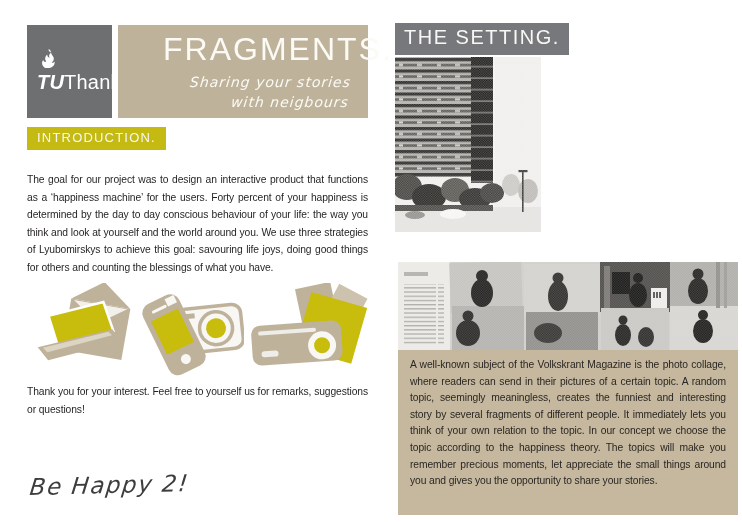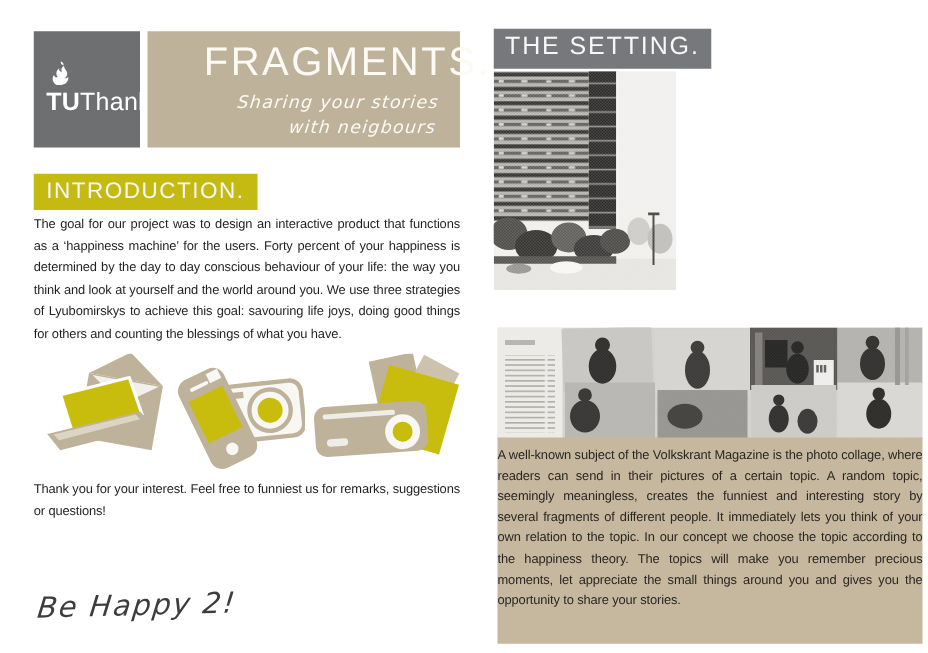--- a/index.html
+++ b/index.html
@@ -8,48 +8,48 @@
   }
   *{margin:0;padding:0;box-sizing:border-box;}
   html,body{background:#fff;}
   body{font-family:"Liberation Sans",sans-serif;color:var(--text);}
   .page{position:relative;width:742px;height:522px;background:#fff;overflow:hidden;}
 
   
   .logo-box{position:absolute;left:27px;top:25px;width:85px;height:93px;background:var(--logo-gray);}
   .logo-flame{position:absolute;left:11px;top:24px;width:18px;height:20px;}
   .logo-text{position:absolute;left:10px;top:46px;font-size:20px;color:#fff;letter-spacing:.2px;}
-  .logo-text .tu{font-weight:700;}
+  .logo-text .tu{font-weight:700;font-style:italic;}
   .masthead{position:absolute;left:118px;top:25px;width:250px;height:93px;background:var(--tan);}
   .masthead-title{position:absolute;left:18px;top:6px;font-size:32px;font-weight:300;letter-spacing:2px;color:#fbfaf5;margin-left:27px;}
   .masthead-sub{position:absolute;right:18px;top:47px;width:200px;text-align:right;
     font-family:"DejaVu Sans",sans-serif;font-style:italic;font-size:14px;line-height:20px;
     color:#fbfaf5;letter-spacing:1px;transform:skewX(-6deg);}
 
   
   .h-box{position:absolute;color:#f7f7f5;font-weight:400;white-space:nowrap;}
-  .intro-h{left:27px;top:139px;background:var(--olive);font-size:18px;letter-spacing:1.2px;padding:3px 10px 5px;}
+  .intro-h{left:27px;top:127px;background:var(--olive);font-size:13px;letter-spacing:1.2px;padding:3px 10px 5px;}
   .setting-h{left:395px;top:23px;background:var(--gray);font-size:20px;letter-spacing:1.5px;padding:3px 9px 6px;}
   .idea-h{left:395px;top:239px;background:var(--gray);font-size:20px;letter-spacing:1.5px;padding:3px 9px 6px;z-index:3;}
 
   
   .copy{position:absolute;text-align:justify;font-size:10.3px;letter-spacing:-.1px;line-height:17.6px;color:var(--text);}
   .p1{left:27px;top:171px;width:341px;}
   .p2{left:27px;top:383px;width:341px;}
   .setting-copy{left:553px;top:10px;width:184px;line-height:17.5px;}
   .signoff{position:absolute;left:30px;top:472px;font-family:"DejaVu Sans",sans-serif;
     font-style:italic;font-size:23px;letter-spacing:1.5px;color:#3d3d3d;transform:rotate(-1.5deg) skewX(-8deg);}
 
   
   .illustrations{position:absolute;left:27px;top:283px;width:341px;height:100px;
     display:flex;justify-content:space-between;align-items:flex-start;}
   .building-photo{position:absolute;left:395px;top:57px;width:146px;height:175px;}
   .collage-photo{position:absolute;left:398px;top:262px;width:340px;height:90px;z-index:1;}
   .idea-box{position:absolute;left:398px;top:350px;width:340px;height:165px;background:var(--tan-light);
-    padding:7px 0;z-index:2;overflow:hidden;}
+    padding:7px 12px;z-index:2;overflow:hidden;}
   .idea-box p{text-align:justify;font-size:10.3px;letter-spacing:-.1px;line-height:16.6px;color:#2a2622;}
   svg{display:block;}
 </style>
 </head>
 <body>
 
 <div class="page">
 
   <div class="logo-box">
     <svg class="logo-flame" viewBox="0 0 18 20">
@@ -112,21 +112,21 @@
         <rect x="4" y="40" width="90" height="40" rx="9" fill="#bfb29b"></rect>
         <rect x="11" y="46" width="58" height="4" rx="2" fill="#efede7"></rect>
         <circle cx="74" cy="64" r="14" fill="#f8f7f3"></circle>
         <circle cx="74" cy="64" r="8" fill="#c8bd0c"></circle>
         <rect x="13" y="66" width="17" height="6" rx="3" fill="#efede7"></rect>
       </g>
     </svg>
   </div>
 
   <div class="copy p2">
-    <p>Thank you for your interest. Feel free to funniest us for remarks, suggestions or questions!</p>
+    <p>Thank you for your interest. Feel free to yourself us for remarks, suggestions or questions!</p>
   </div>
 
   <div class="signoff">Be Happy 2!</div>
 
   <div class="h-box setting-h">THE SETTING.</div>
 
   <div class="building-photo">
     <svg width="146" height="175" viewBox="0 0 146 175">
       <defs>
         <pattern id="bp-floors" width="146" height="11.5" patternUnits="userSpaceOnUse">

